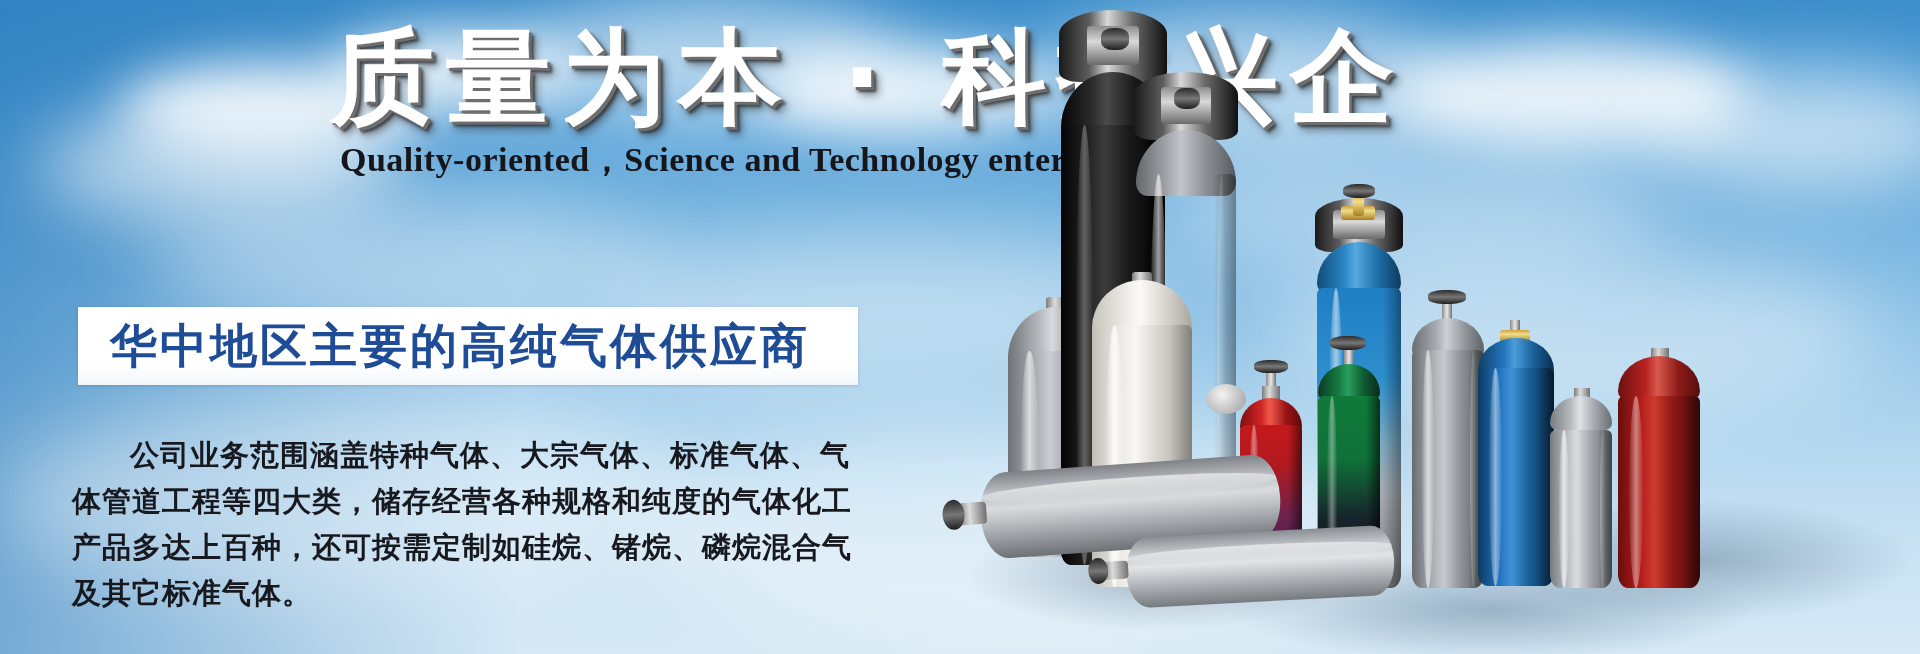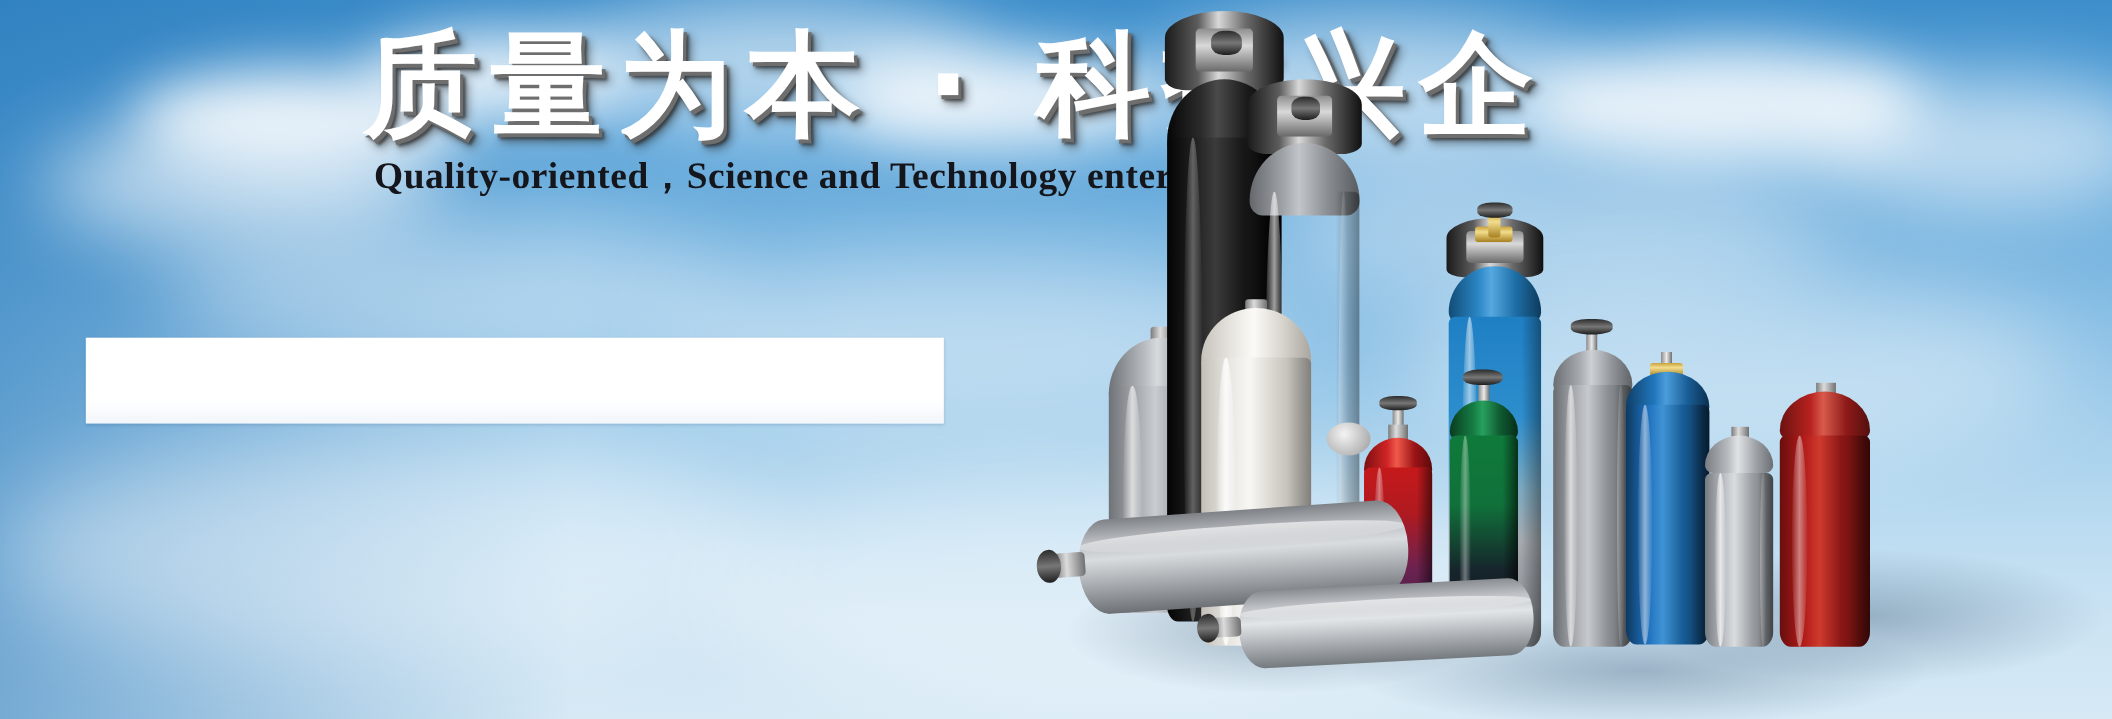--- a/index.html
+++ b/index.html
@@ -177,21 +177,25 @@
   <div class="cloud faint" style="left:150px;  top:200px; width:520px; height:130px;"></div>
   <div class="cloud faint" style="left:600px;  top:230px; width:560px; height:150px;"></div>
   <div class="cloud faint" style="left:1280px; top:250px; width:600px; height:170px;"></div>
   <div class="cloud faint" style="left:0px;    top:400px; width:700px; height:200px;"></div>
   <div class="cloud faint" style="left:640px;  top:430px; width:760px; height:220px;"></div>
 
   <div class="headline">质量为本 · 科技兴企</div>
   <div class="subtitle">Quality-oriented，Science and Technology enterprises</div>
 
   <div class="slogan-box"></div>
-
+  <div class="slogan-text">华中地区主要的高纯气体供应商</div>
+
+  <div class="body-copy">
+    <p>公司业务范围涵盖特种气体、大宗气体、标准气体、气体管道工程等四大类，储存经营各种规格和纯度的气体化工产品多达上百种，还可按需定制如硅烷、锗烷、磷烷混合气及其它标准气体。</p>
+  </div>
 
   <div id="cylinders">
 
     <div class="drop-shadow" style="left:40px;  top:520px; width:380px; height:110px;"></div>
     <div class="drop-shadow" style="left:300px; top:560px; width:520px; height:100px;"></div>
     <div class="drop-shadow" style="left:560px; top:500px; width:420px; height:120px;"></div>
 
     <div class="cyl" style="left:78px; top:297px; width:96px; height:260px;">
       <div class="neck" style="left:38px; top:0; width:22px; height:20px; border-radius:3px 3px 0 0;"></div>
       <div class="shoulder" style="top:10px; height:64px; background:linear-gradient(to right,#6f7377,#b9bdc1 34%,#d7dadd 46%,#8b8f93 72%,#5b5f63);"></div>

